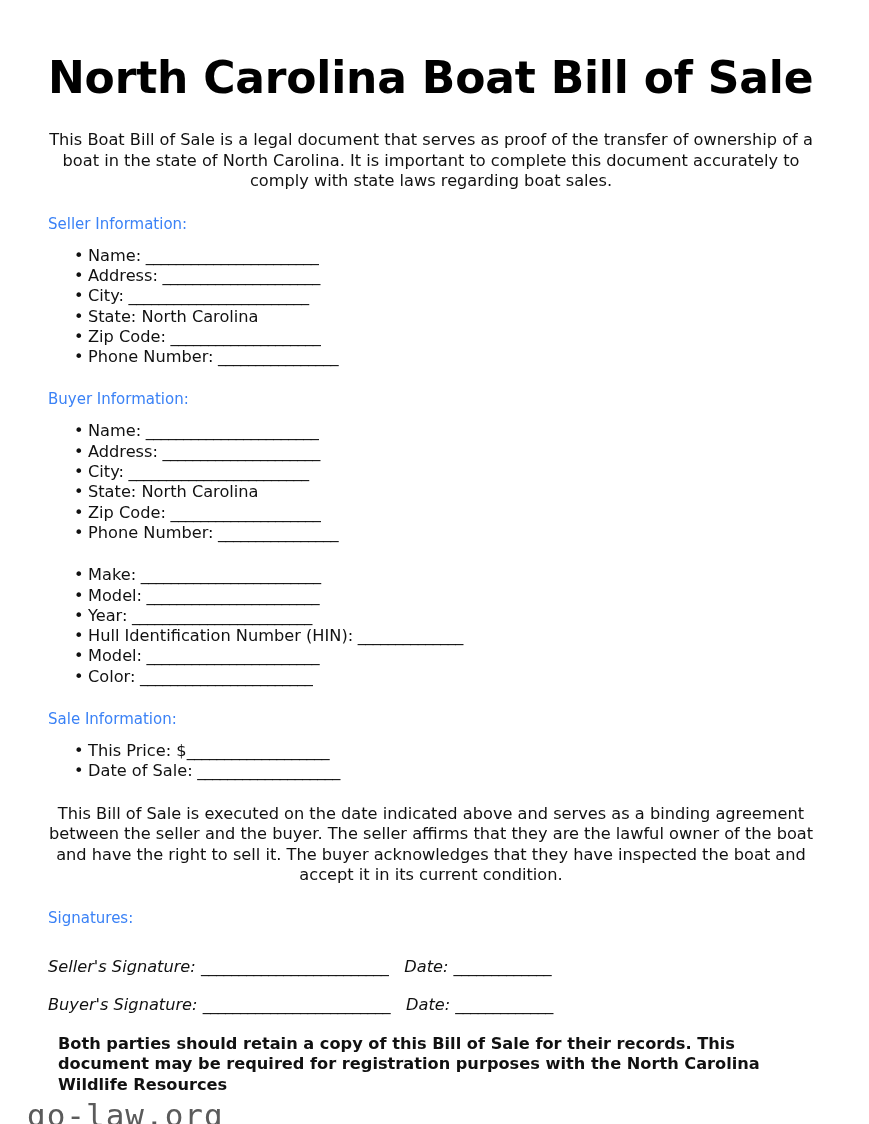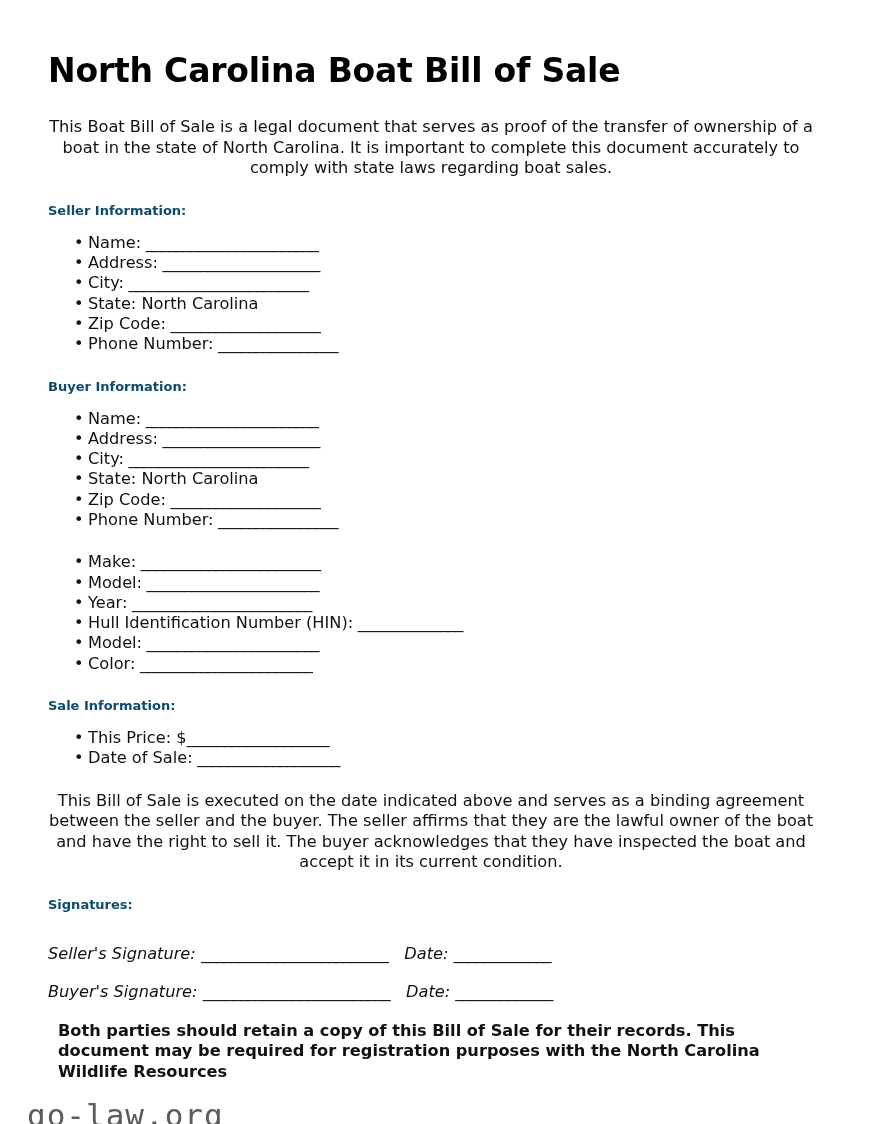--- a/index.html
+++ b/index.html
@@ -29,43 +29,43 @@
   }
 
   .content {
     position: absolute;
     left: 48px;
     top: 52px;
     width: 766px;
   }
 
   .doc-title {
-    font-size: 33px;
+    font-size: 44px;
     font-weight: bold;
     letter-spacing: -0.2px;
     line-height: 1.18;
     margin: 0 0 26px 0;
     color: #000;
   }
 
   .para {
     font-size: 16.2px;
     line-height: 20.6px;
     margin: 0 4px 22px 0;
     color: #111;
     width: 766px;
     text-align: center;
   }
 
   .section-heading {
-    font-size: 13px;
-    font-weight: bold;
+    font-size: 15px;
+    font-weight: normal;
     line-height: 20px;
     margin: 0 0 12px 0;
-    color: #0c4a6e;
+    color: #3b82f6;
   }
 
   ul.field-list {
     list-style: none;
     margin: 0 0 22px 0;
     padding: 0;
   }
 
   ul.field-list li {
     position: relative;

